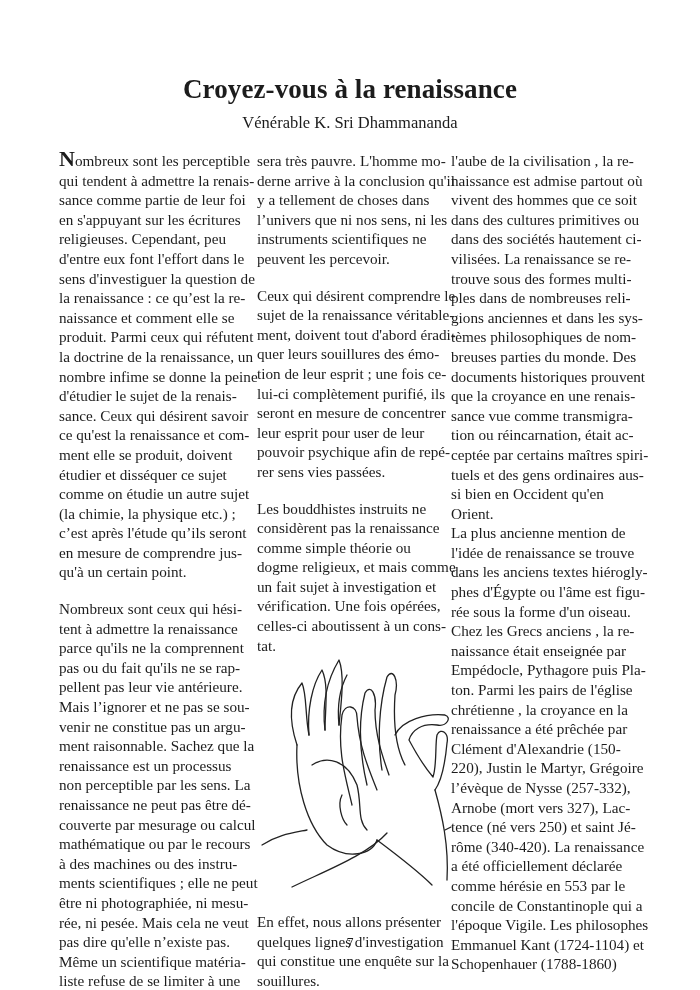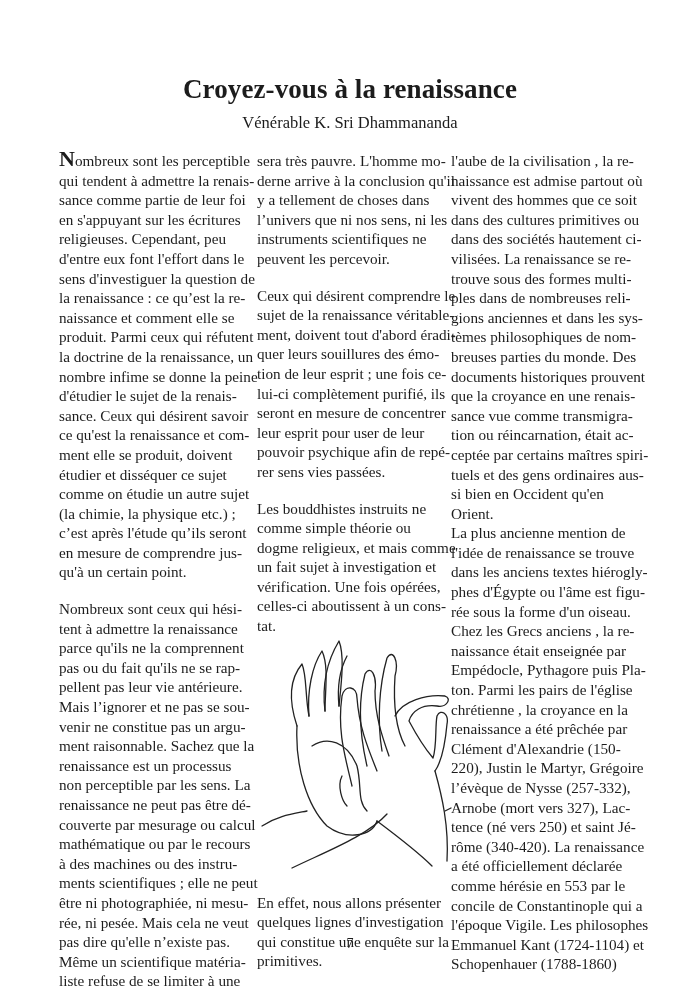--- a/index.html
+++ b/index.html
@@ -92,20 +92,21 @@
       <span class="line">tion de leur esprit ; une fois ce-</span>
       <span class="line">lui-ci complètement purifié, ils</span>
       <span class="line">seront en mesure de concentrer</span>
       <span class="line">leur esprit pour user de leur</span>
       <span class="line">pouvoir psychique afin de repé-</span>
       <span class="line">rer sens vies passées.</span>
     </div>
     <span class="gap"></span>
     <div>
       <span class="line">Les bouddhistes instruits ne</span>
+      <span class="line">considèrent pas la renaissance</span>
       <span class="line">comme simple théorie ou</span>
       <span class="line">dogme religieux, et mais comme</span>
       <span class="line">un fait sujet à investigation et</span>
       <span class="line">vérification. Une fois opérées,</span>
       <span class="line">celles-ci aboutissent à un cons-</span>
       <span class="line">tat.</span>
     </div>
   <svg class="figure" viewBox="0 0 195 240" xmlns="http://www.w3.org/2000/svg" fill="none" stroke="#222" stroke-width="1.3" stroke-linecap="round" stroke-linejoin="round">
 
     <path d="M40 90 C30 60, 35 40, 45 28 C50 40, 48 60, 52 80"></path>
@@ -128,21 +129,21 @@
 
     <path d="M5 190 C20 180, 35 178, 50 175"></path>
     <path d="M35 232 C70 215, 110 200, 130 178"></path>
     <path d="M120 185 C140 200, 160 215, 175 230"></path>
   </svg>
 <span class="gap"></span>
     <div>
       <span class="line">En effet, nous allons présenter</span>
       <span class="line">quelques lignes d'investigation</span>
       <span class="line">qui constitue une enquête sur la</span>
-      <span class="line">primitives.</span>
+      <span class="line">souillures.</span>
     </div>
   </div>
 <div class="col col3" id="col2">
     <div>
       <span class="line">l'aube de la civilisation , la re-</span>
       <span class="line">naissance est admise partout où</span>
       <span class="line">vivent des hommes que ce soit</span>
       <span class="line">dans des cultures primitives ou</span>
       <span class="line">dans des sociétés hautement ci-</span>
       <span class="line">vilisées. La renaissance se re-</span>

